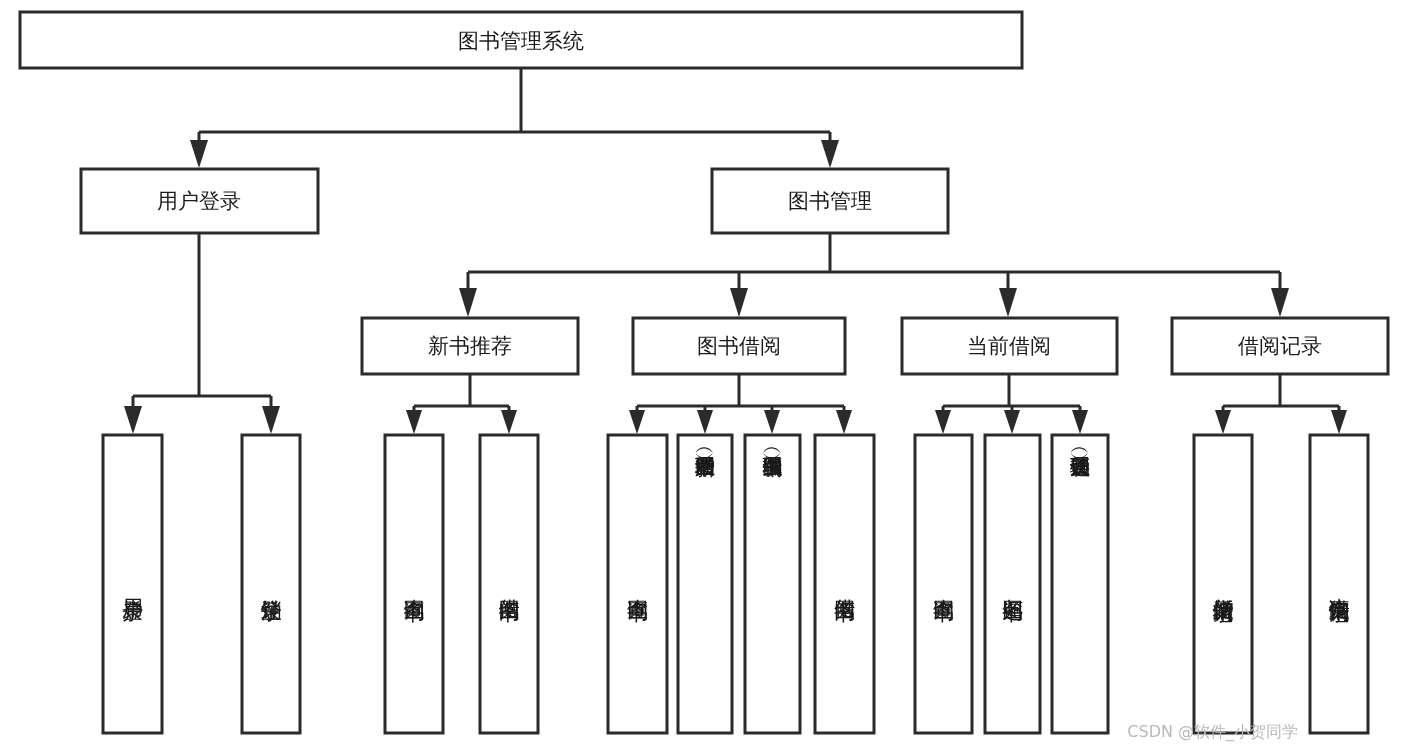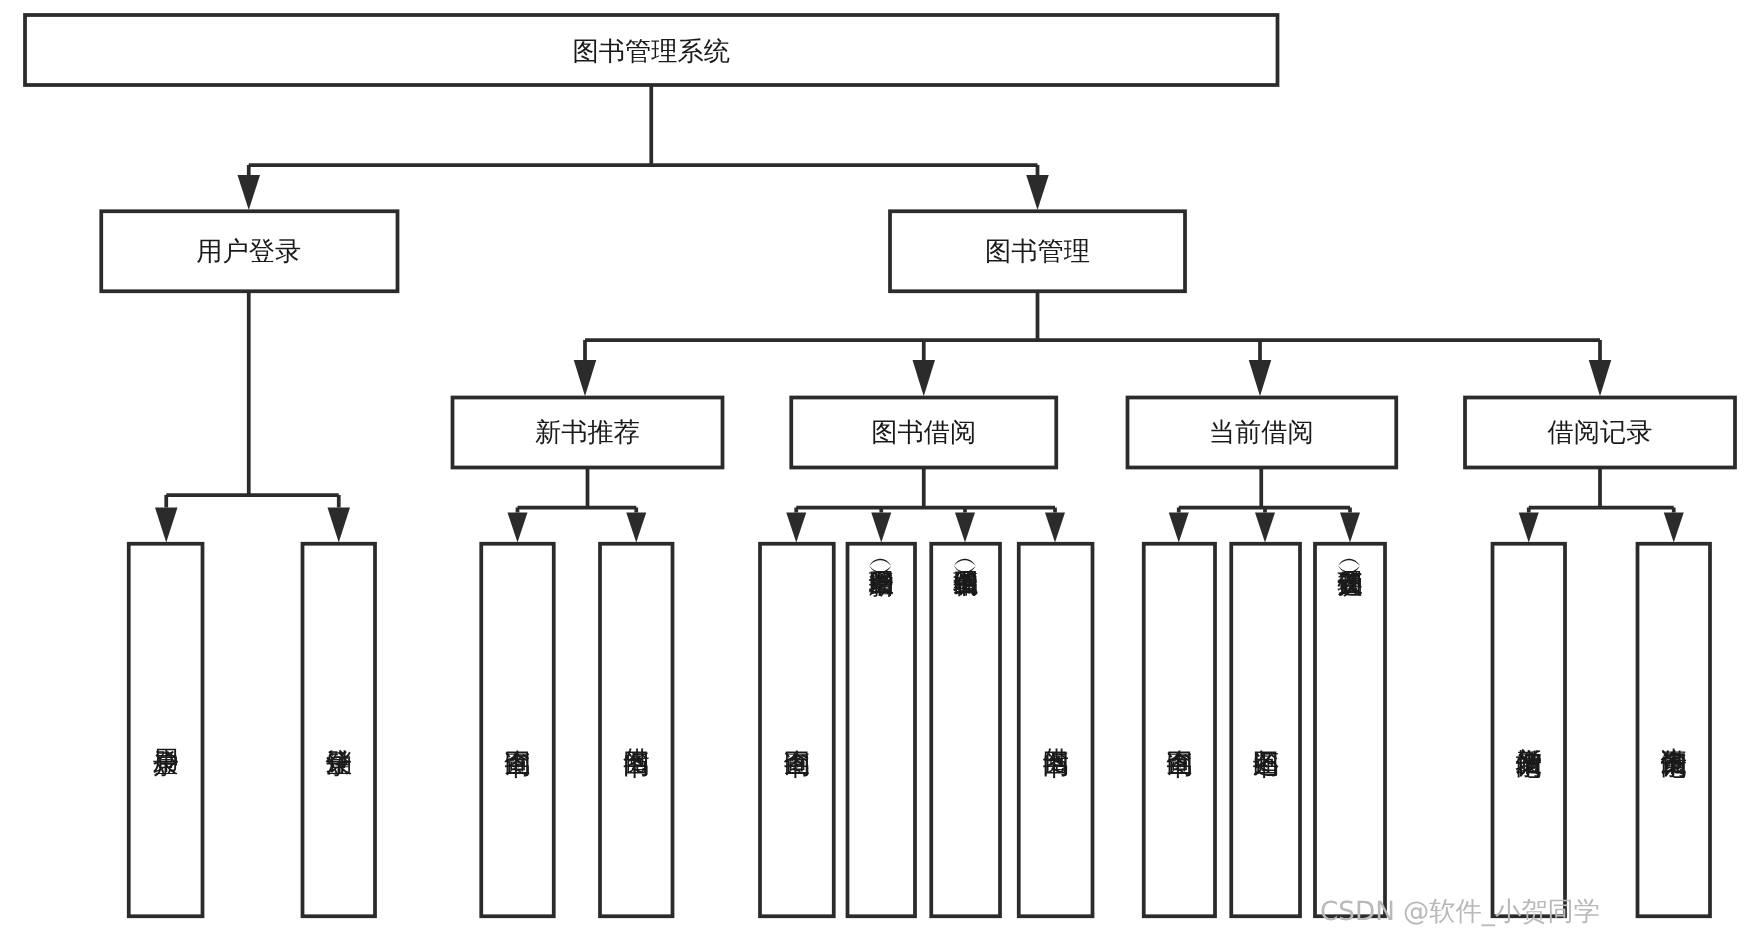--- a/index.html
+++ b/index.html
@@ -11,20 +11,21 @@
     width: 1405px;
     height: 747px;
     overflow: hidden;
     font-family: "DejaVu Sans", "Liberation Sans", sans-serif;
   }
   #diagram-root {
     position: relative;
     width: 1288px;
     height: 747px;
     background: #ffffff;
+    padding-left: 18px;
   }
   svg#flowchart {
     position: absolute;
     left: 0;
     top: 0;
     width: 1405px;
     height: 747px;
     display: block;
   }
   .node-rect {
@@ -66,21 +67,21 @@
     letter-spacing: 1px;
     white-space: nowrap;
     text-align: center;
   }
   .vlabel.tall { font-size: 20px; letter-spacing: 0px; }
   .watermark {
     position: absolute;
     right: 8px;
     bottom: 4px;
     font-family: "DejaVu Sans", "Liberation Sans", sans-serif;
-    font-size: 21px;
+    font-size: 16px;
     color: #b9b9b9;
     white-space: nowrap;
     user-select: none;
   }
 </style>
 </head>
 <body>
 
 <div id="diagram-root">
 

